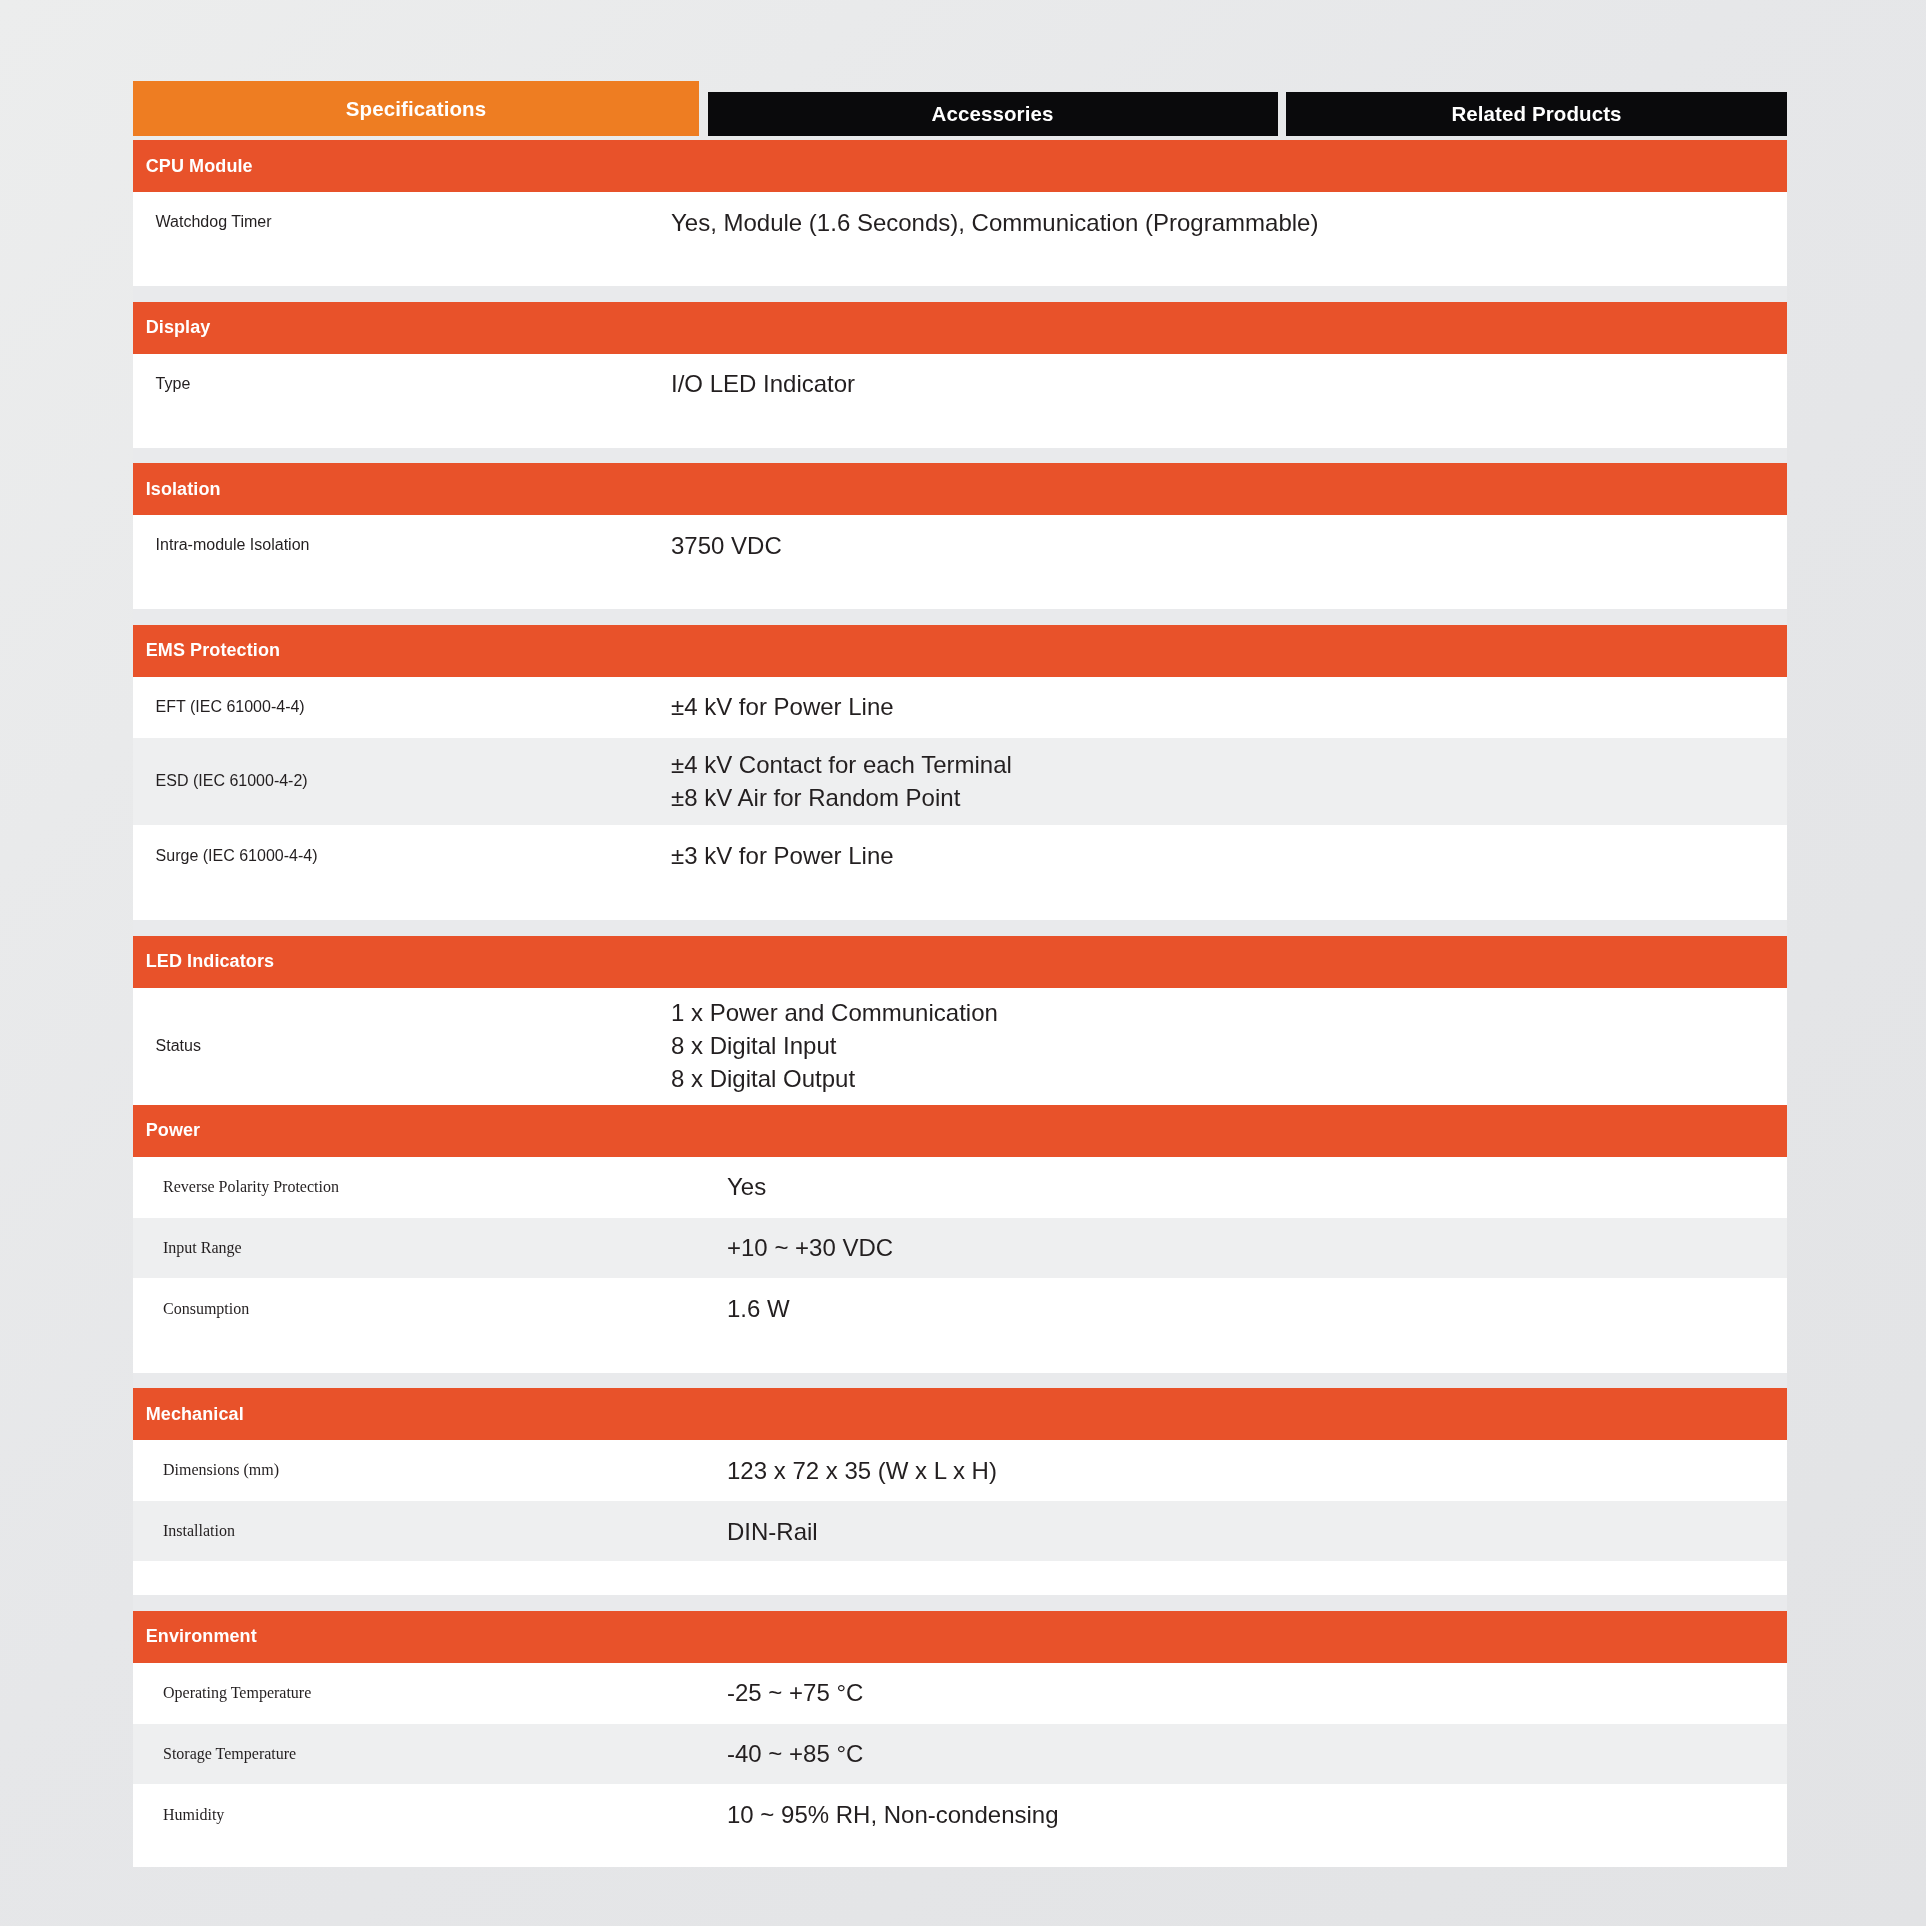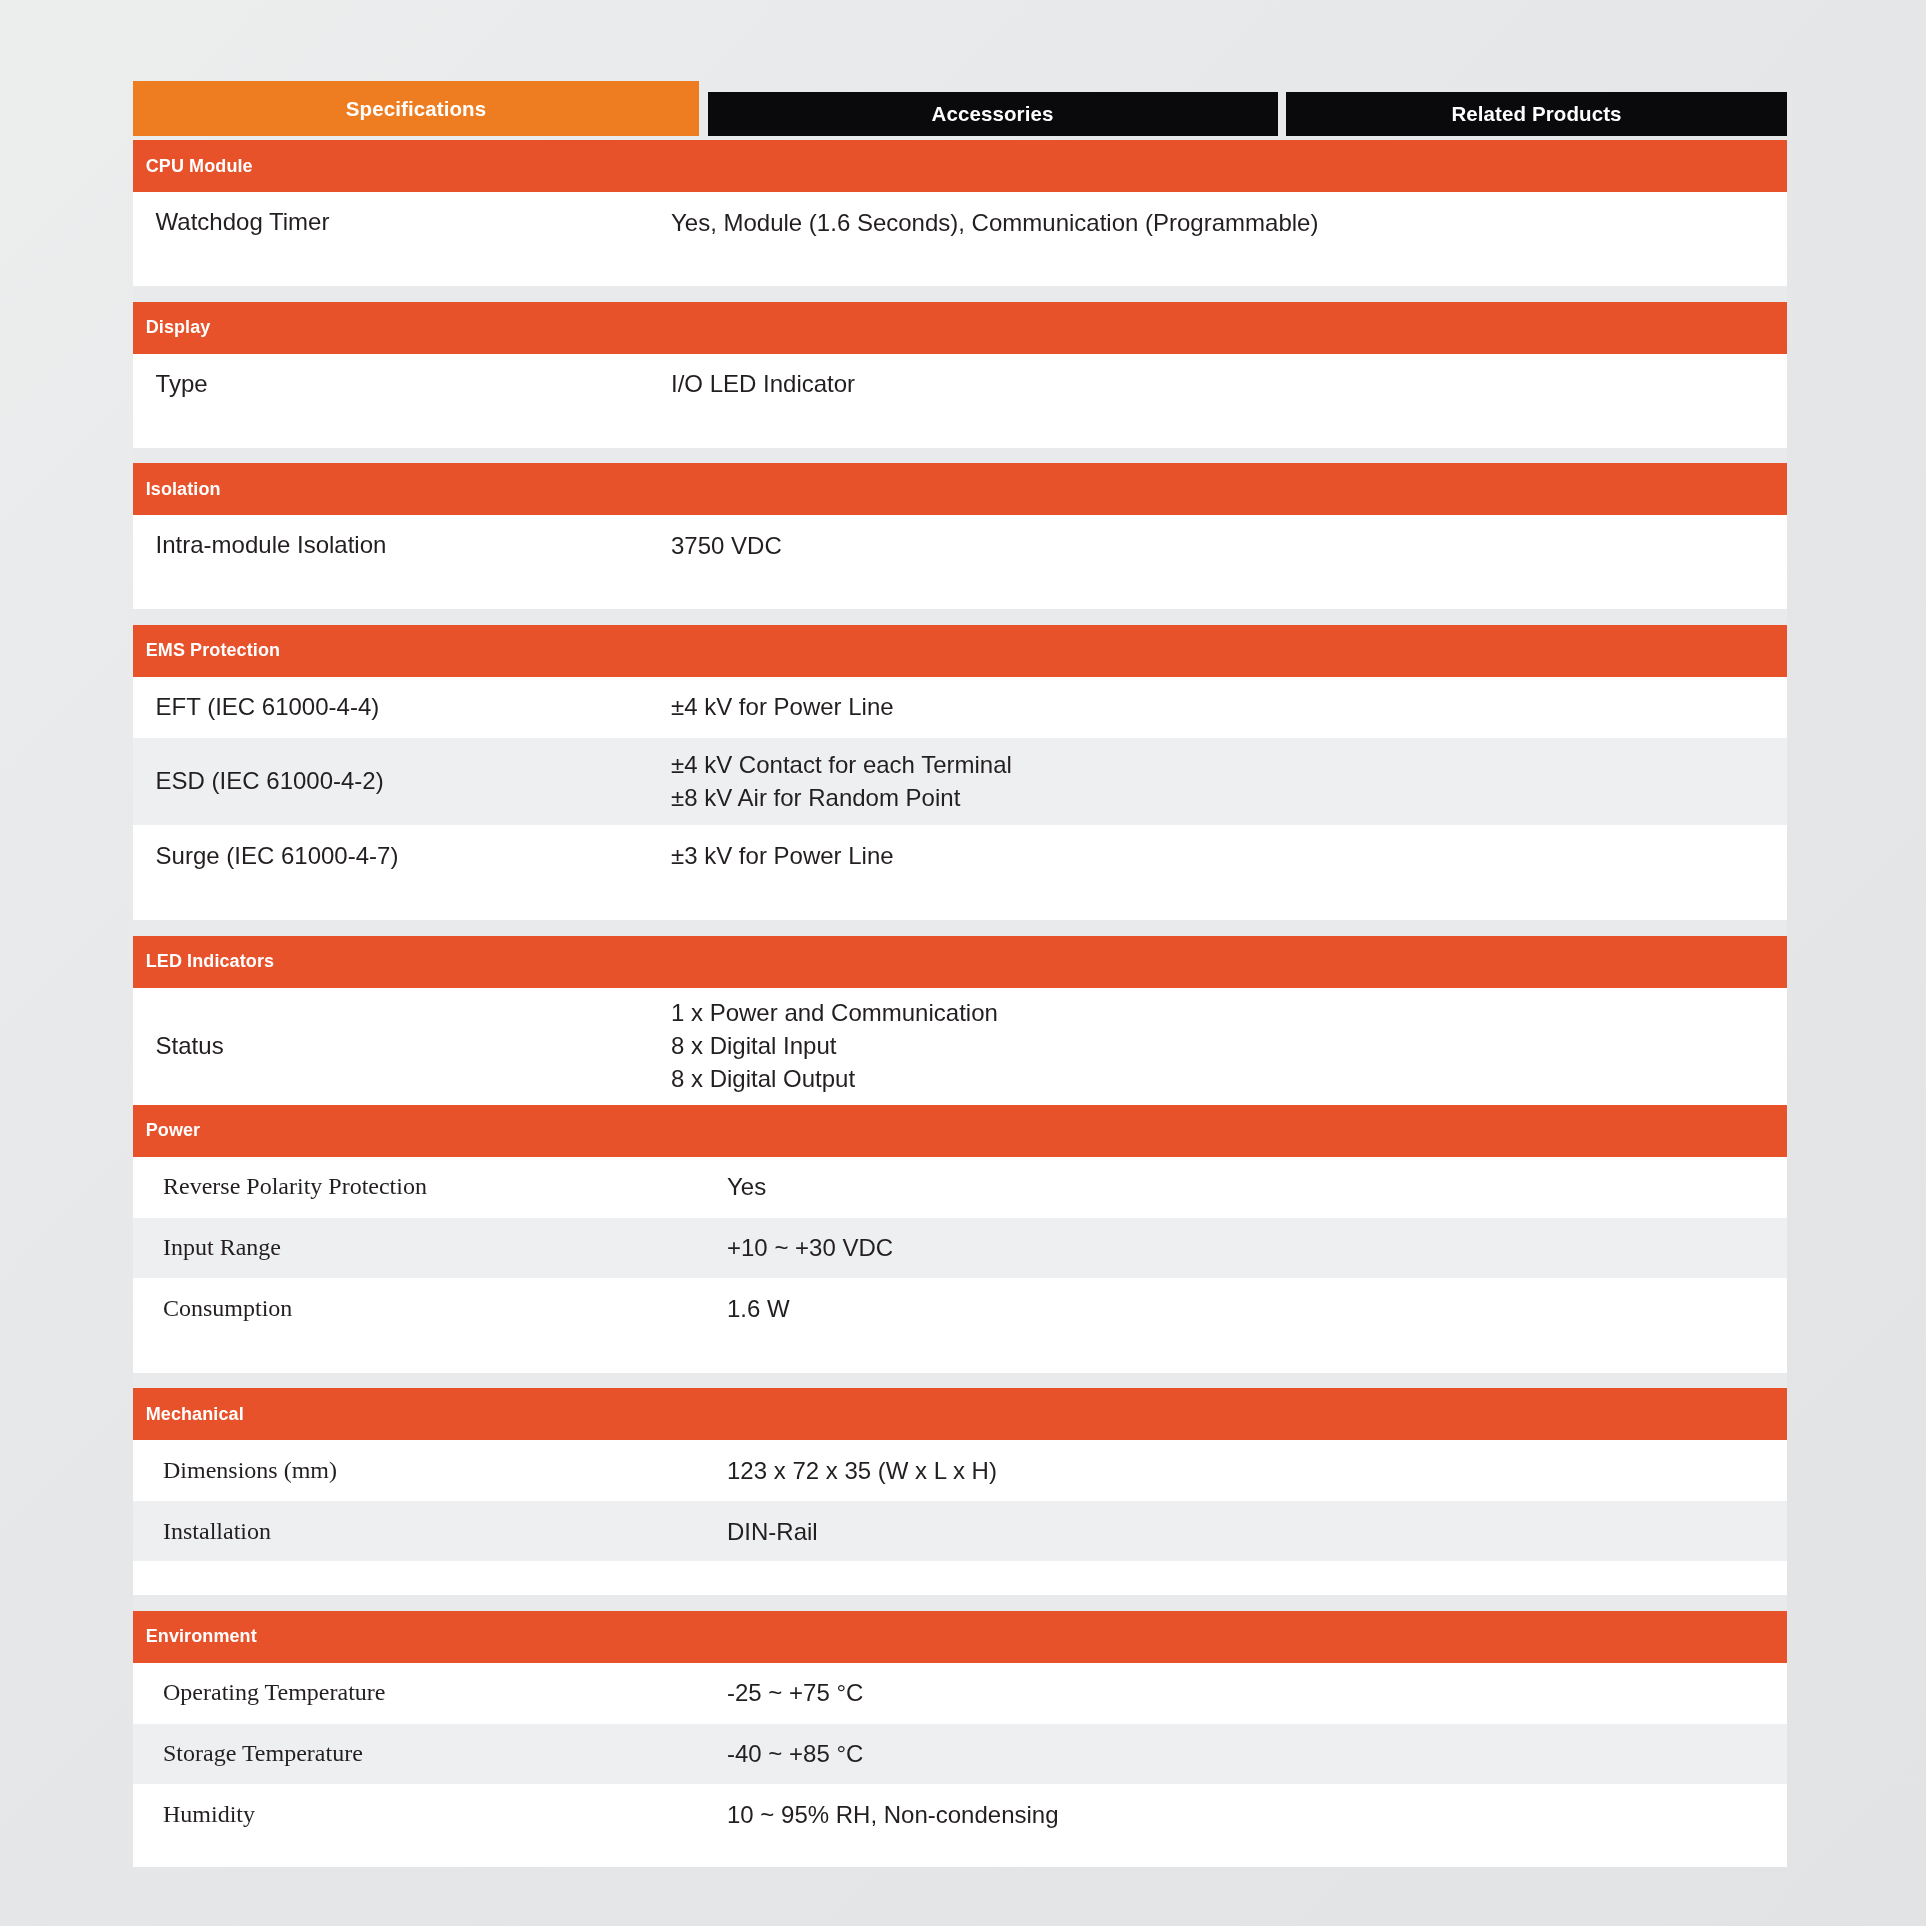--- a/index.html
+++ b/index.html
@@ -86,21 +86,21 @@
     align-items: center;
     background: #ffffff;
     min-height: 61px;
     box-sizing: border-box;
     border-bottom: 0.7px solid #ffffff;
   }
   .row.alt {
     background: #eeeff0;
   }
   .row .label {
-    font-size: 24px;
+    font-size: 16px;
     color: #231f20;
     padding-left: 22.6px;
     box-sizing: border-box;
     flex: 0 0 auto;
   }
   .row .value {
     font-size: 24px;
     color: #231f20;
     box-sizing: border-box;
     flex: 1 1 auto;
@@ -181,21 +181,21 @@
           <div class="value">±4 kV for Power Line</div>
         </div>
         <div class="row cols-a alt" style="min-height:88px;">
           <div class="label">ESD (IEC 61000-4-2)</div>
           <div class="value">
             <span class="vline">±4 kV Contact for each Terminal</span>
             <span class="vline">±8 kV Air for Random Point</span>
           </div>
         </div>
         <div class="row cols-a">
-          <div class="label">Surge (IEC 61000-4-7)</div>
+          <div class="label">Surge (IEC 61000-4-4)</div>
           <div class="value">±3 kV for Power Line</div>
         </div>
         <div class="sec-pad tall"></div>
       </div>
       <div class="sec-gap"></div>
 
       <div class="sec-header">LED Indicators</div>
       <div class="sec-body">
         <div class="row cols-a" style="min-height:117px;">
           <div class="label">Status</div>

